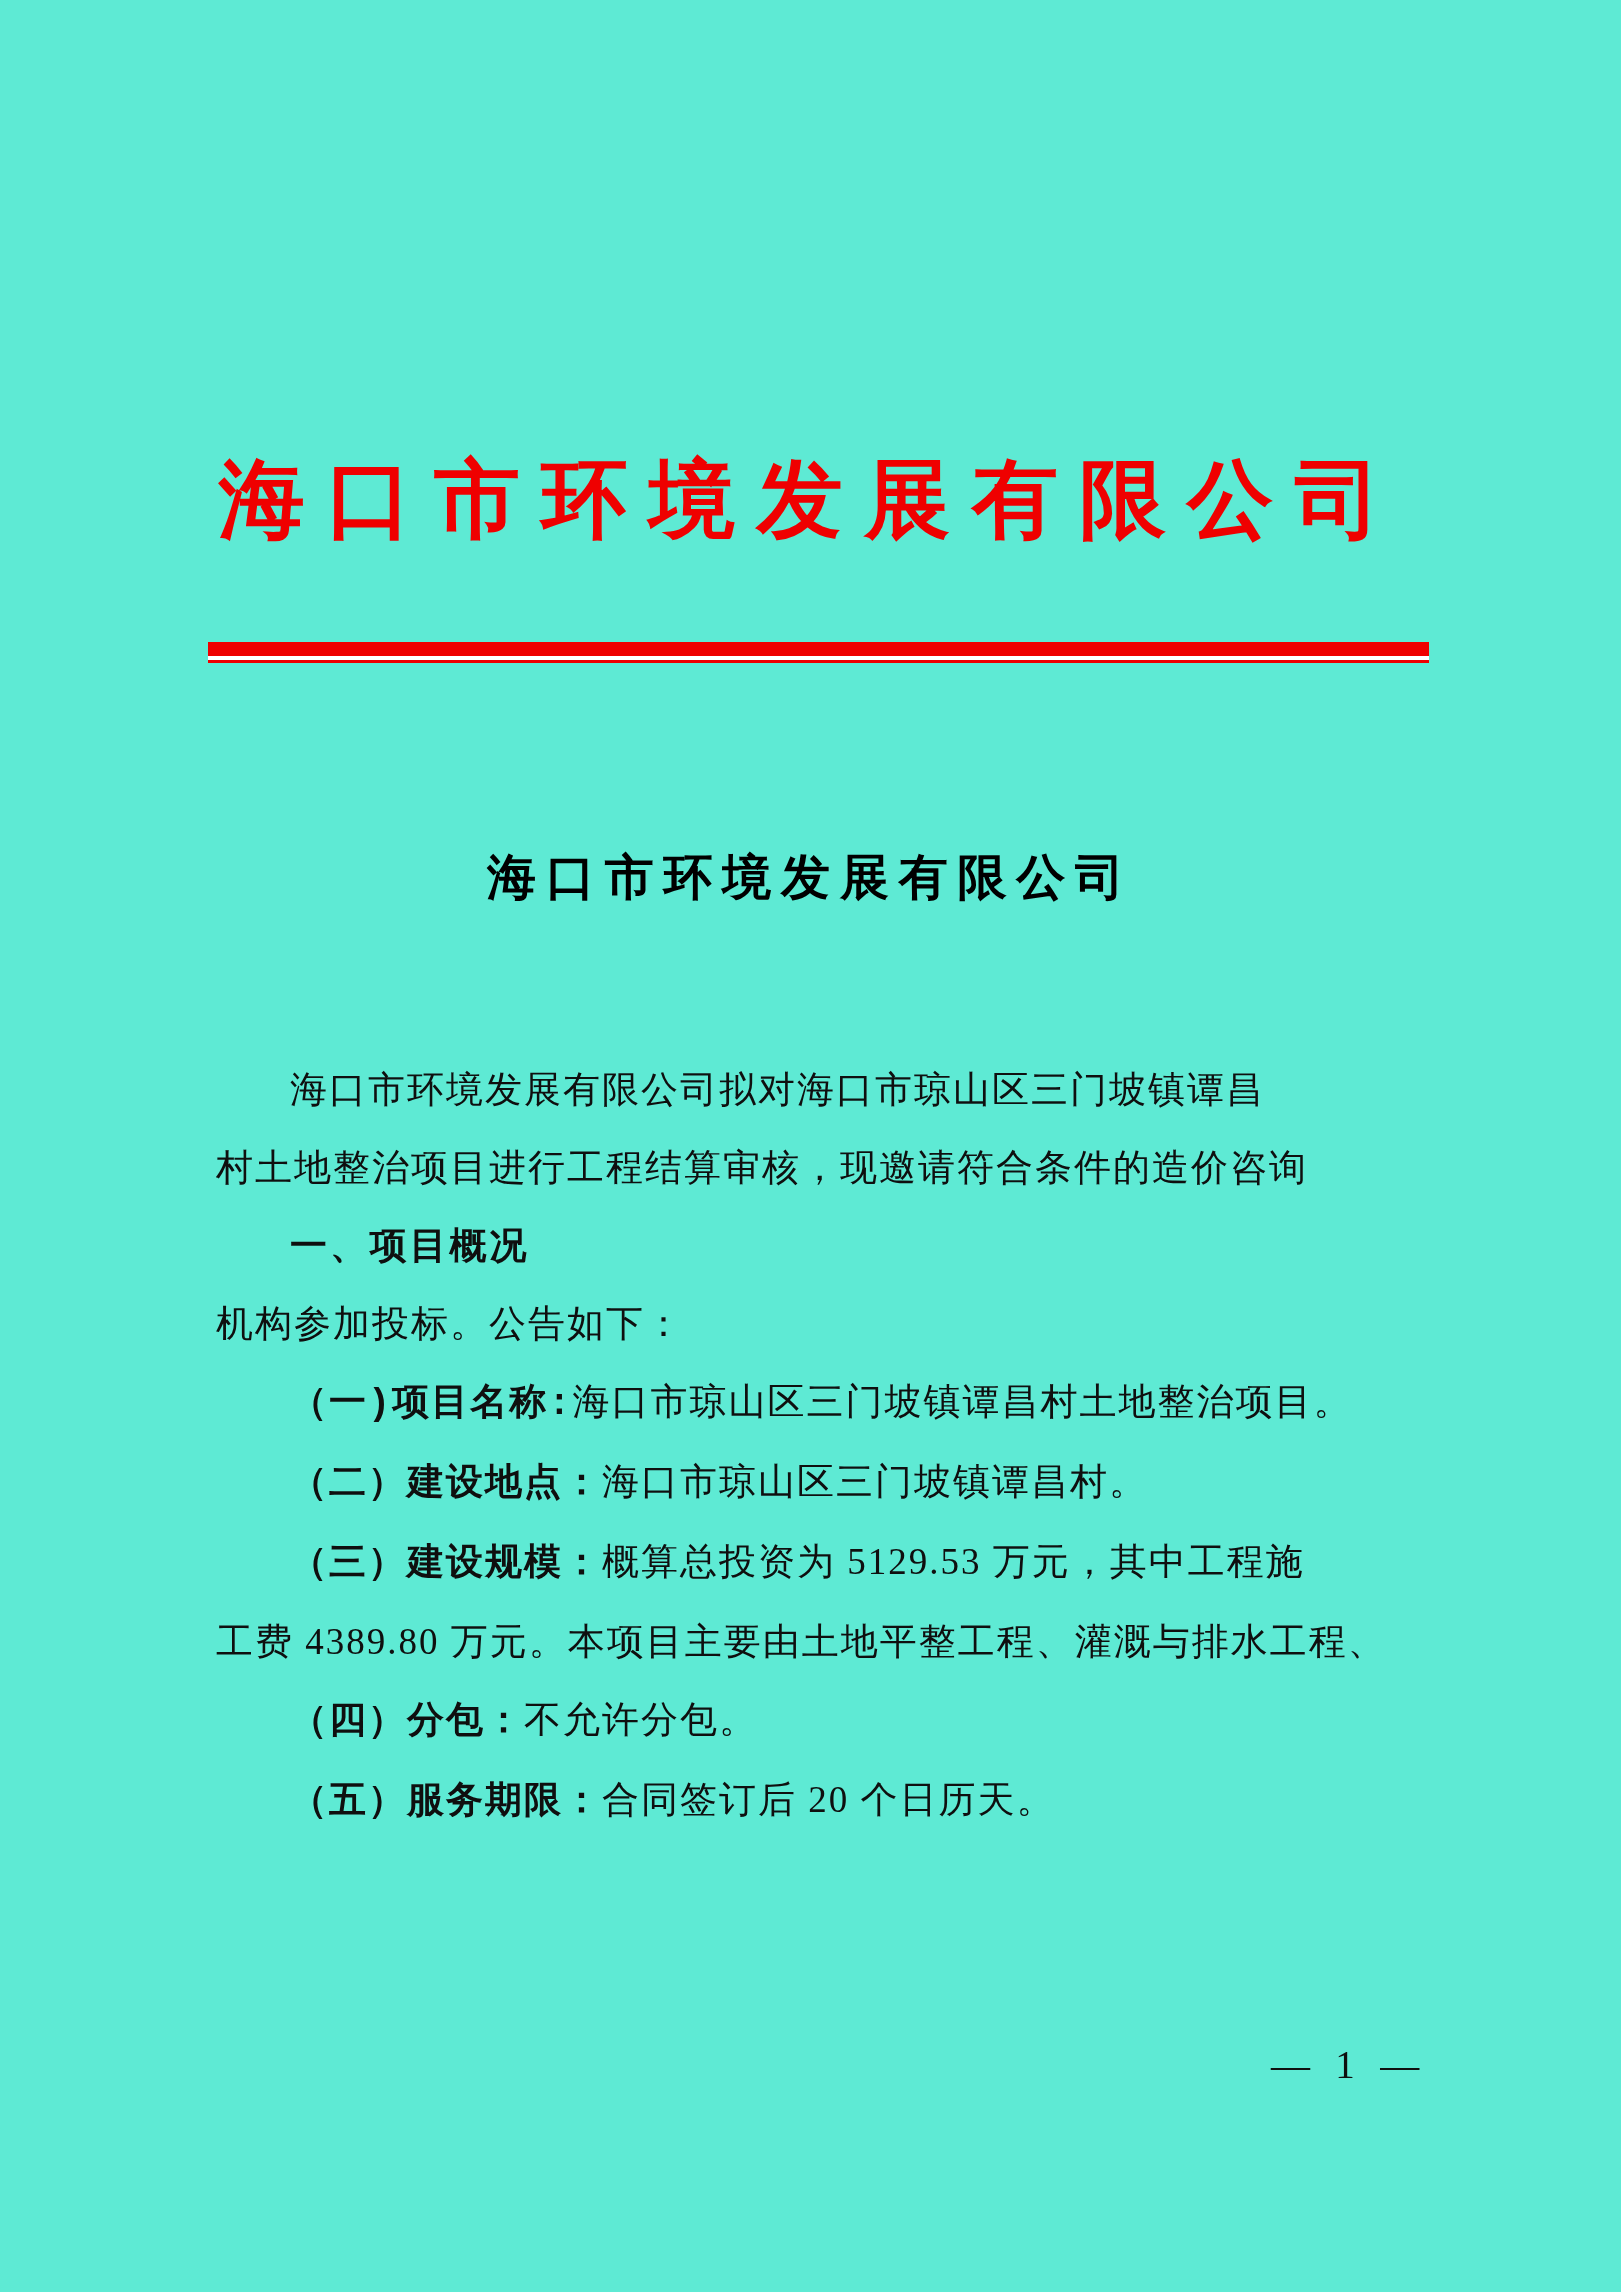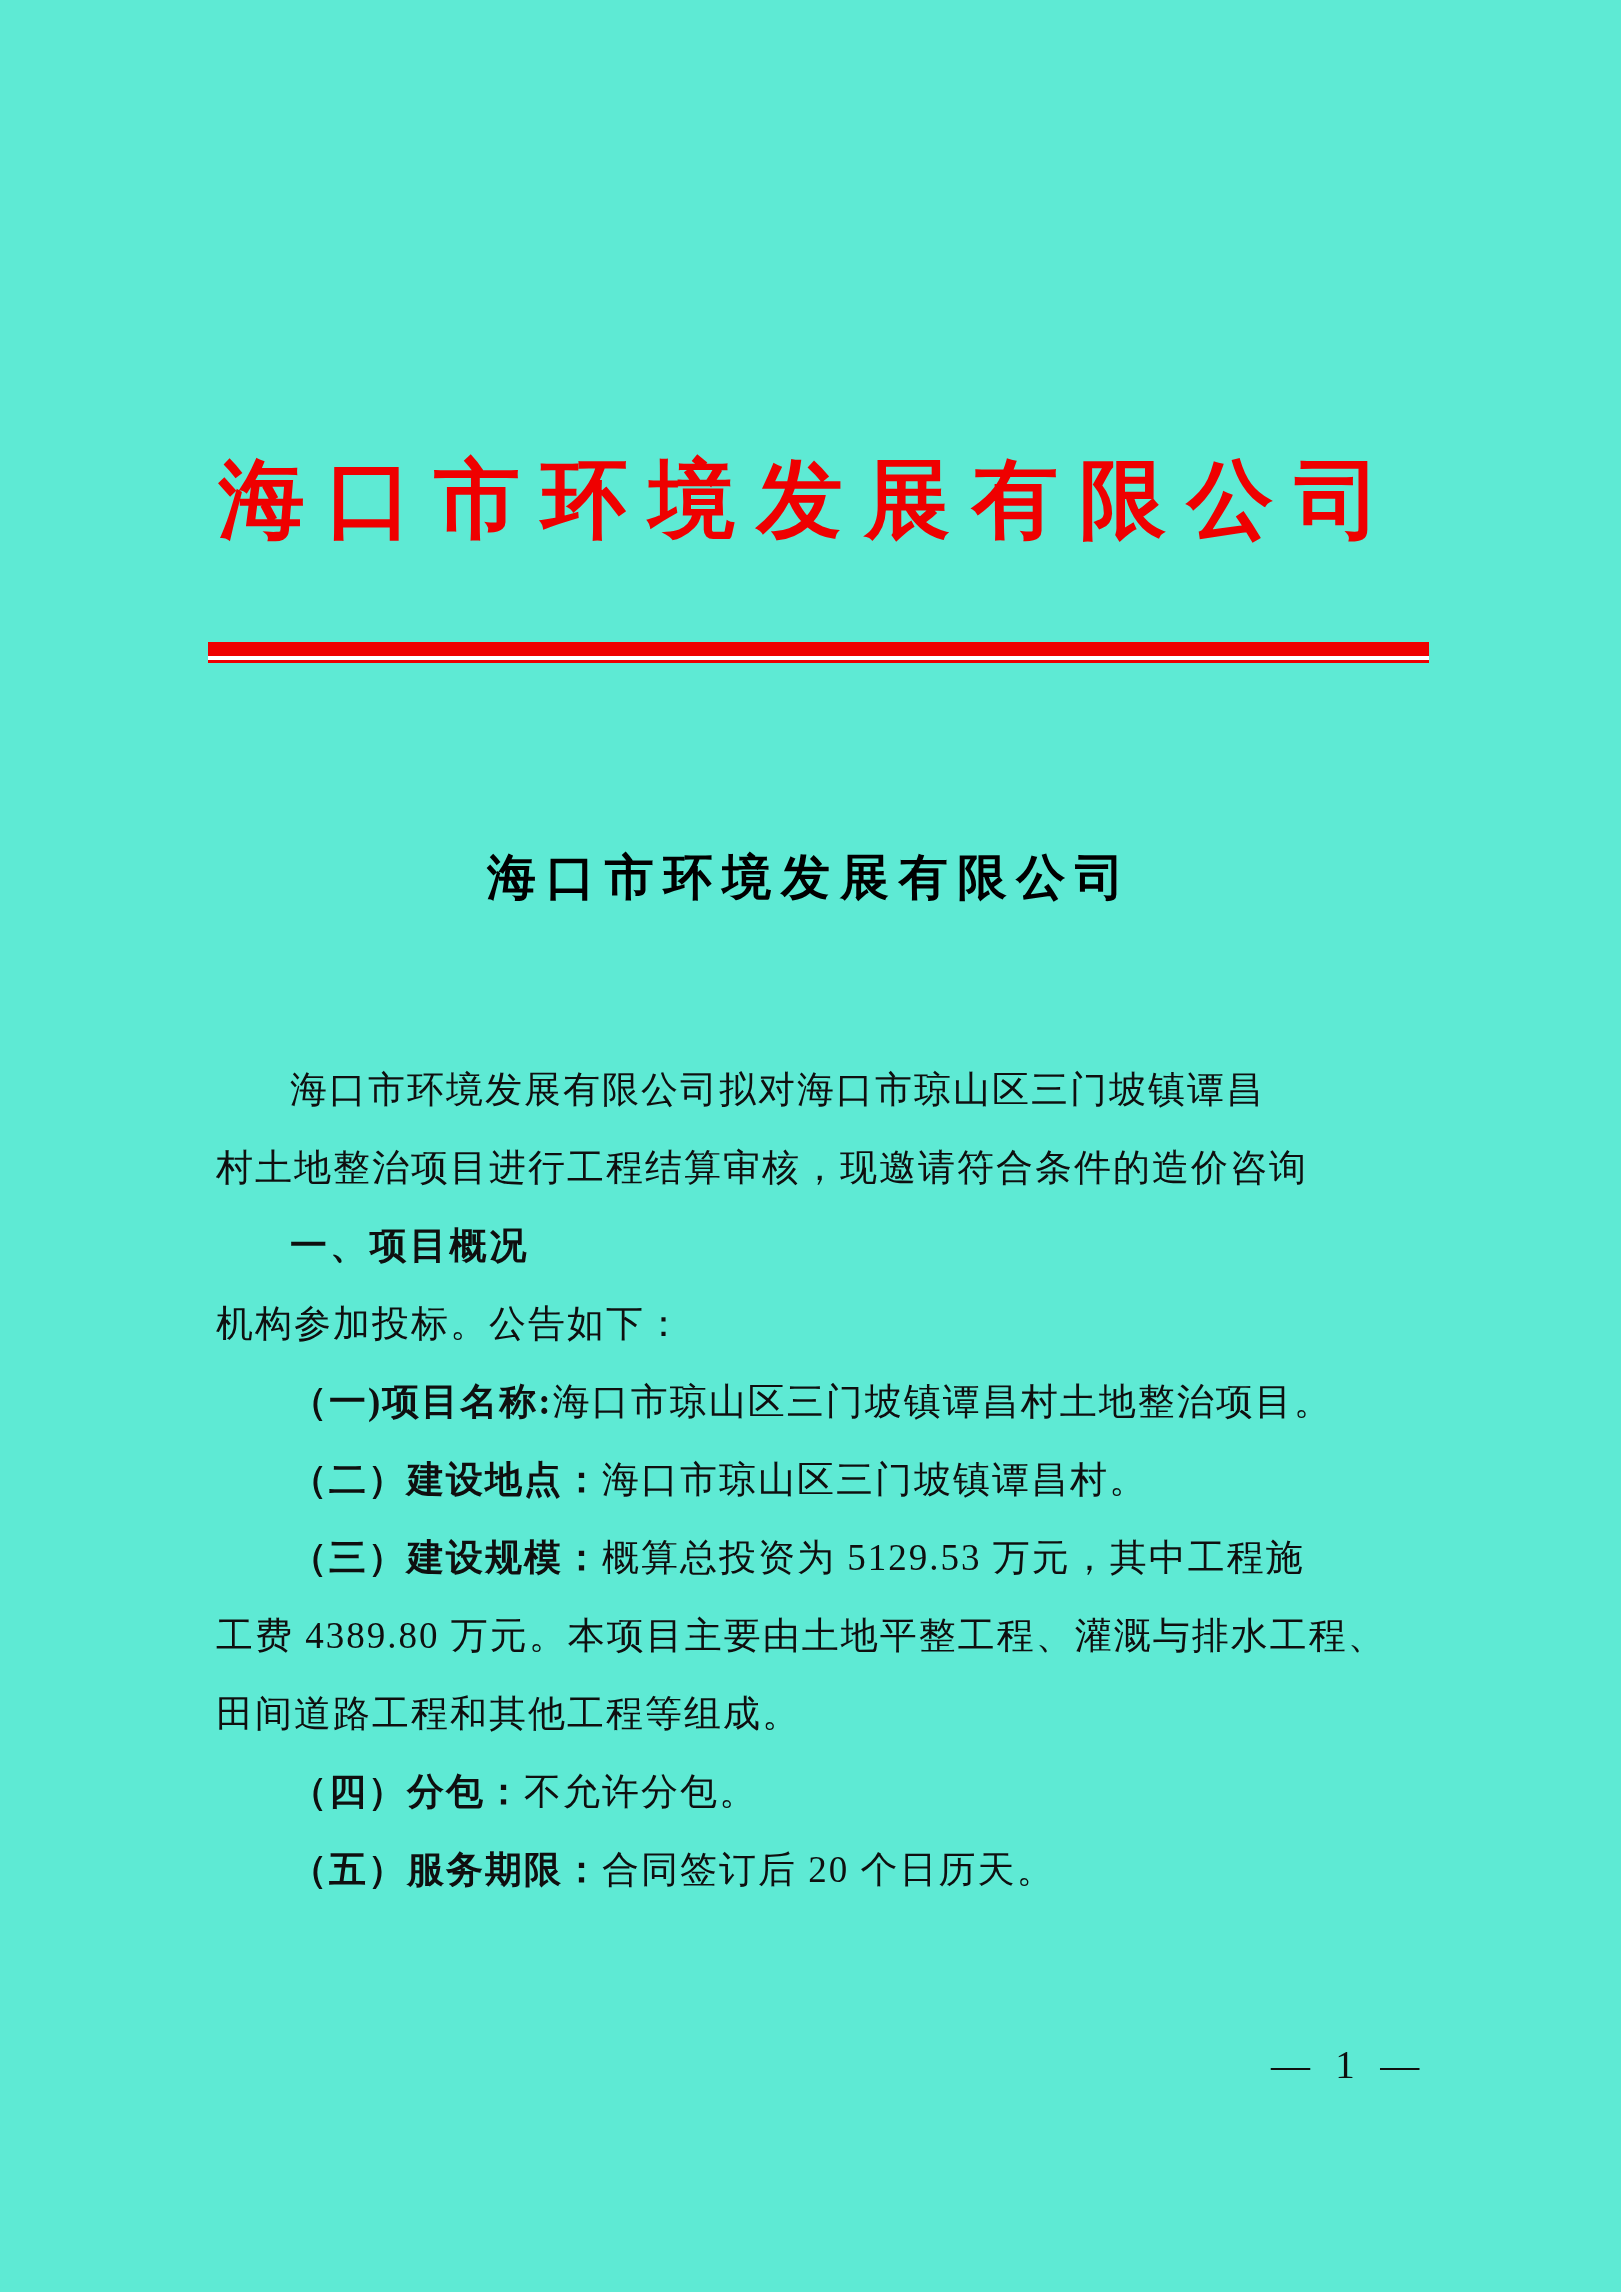--- a/index.html
+++ b/index.html
@@ -60,21 +60,21 @@
     letter-spacing: 2px;
     color: var(--ink);
   }
   .line { white-space: nowrap; }
   .indent { padding-left: 74px; }
   .sec-heading {
     font-family: "Liberation Sans", sans-serif;
     font-weight: bold;
     letter-spacing: 2.9px;
   }
-  .label { font-weight: bold; }
+  .label { font-weight: bold; font-family: Liberation Mono, monospace; }
   .footer-page {
     position: absolute;
     top: 2035px;
     right: 194px;
     font-size: 39px;
     line-height: 59px;
     letter-spacing: 7.8px;
     color: var(--ink);
     font-family: "Liberation Serif", serif;
   }
@@ -108,21 +108,20 @@
     </div>
 
     <div class="line indent">
       <span class="label">（二）建设地点：</span><span>海口市琼山区三门坡镇谭昌村。</span>
     </div>
 
     <div class="line indent">
       <span class="label">（三）建设规模：</span><span>概算总投资为 5129.53 万元，其中工程施</span>
     </div>
     <div class="line">工费 4389.80 万元。本项目主要由土地平整工程、灌溉与排水工程、</div>
-    <div class="line">田间道路工程和其他工程等组成。</div>
 
     <div class="line indent">
       <span class="label">（四）分包：</span><span>不允许分包。</span>
     </div>
 
     <div class="line indent">
       <span class="label">（五）服务期限：</span><span>合同签订后 20 个日历天。</span>
     </div>
   </div>
 

